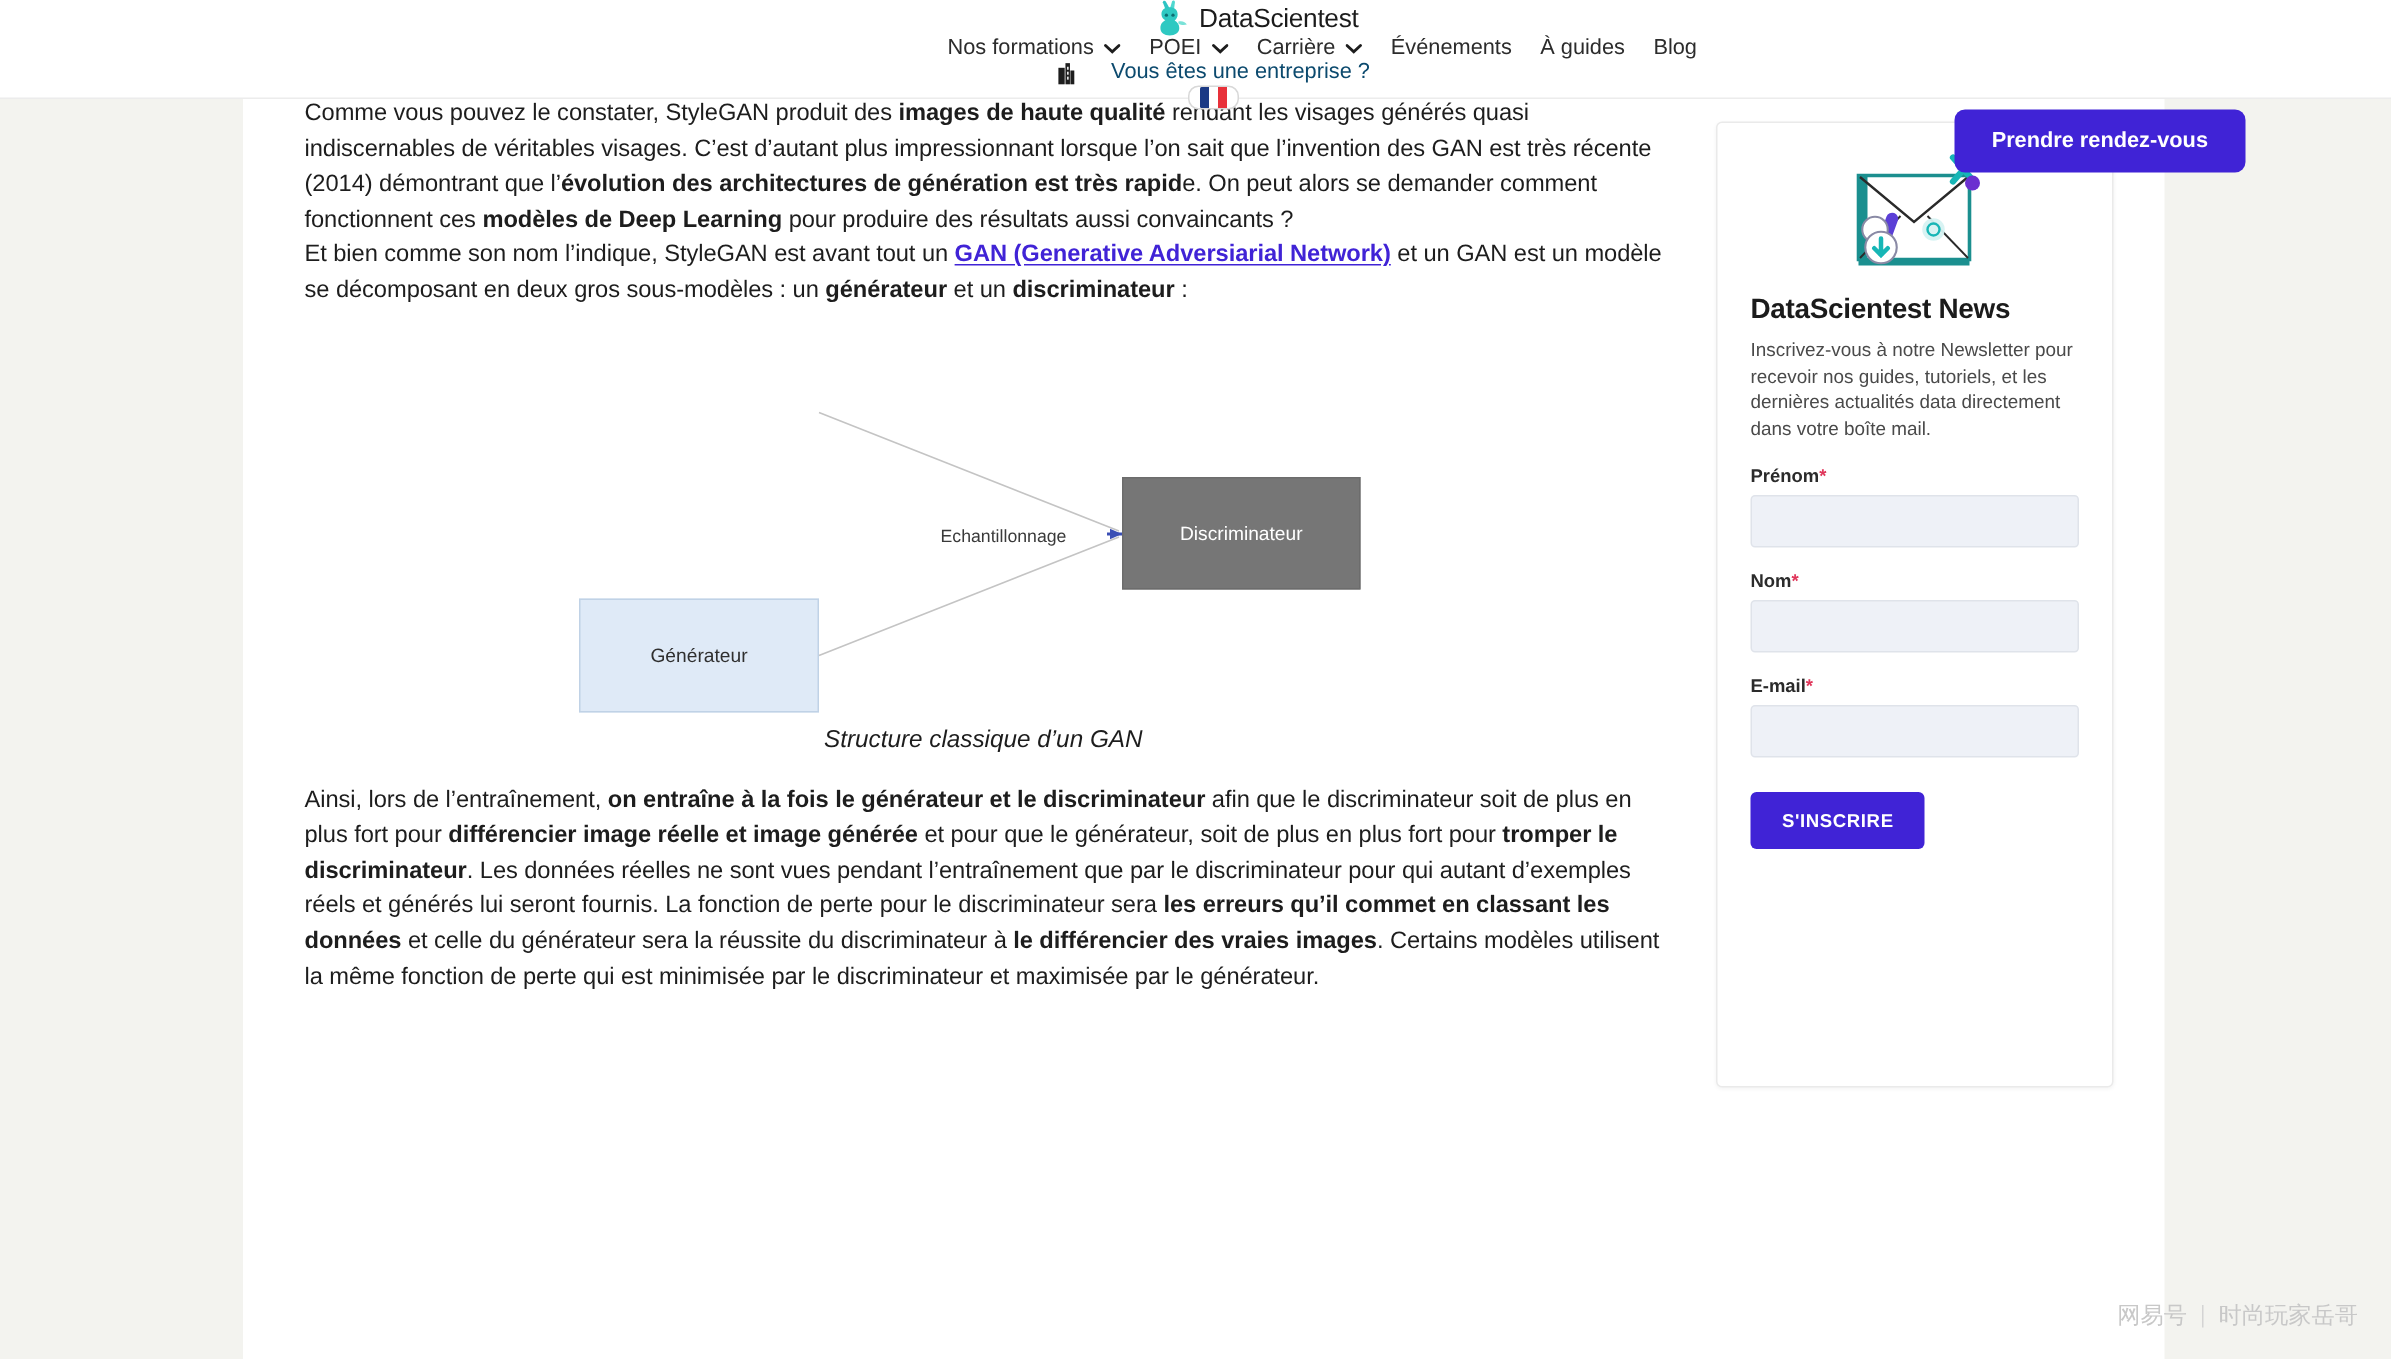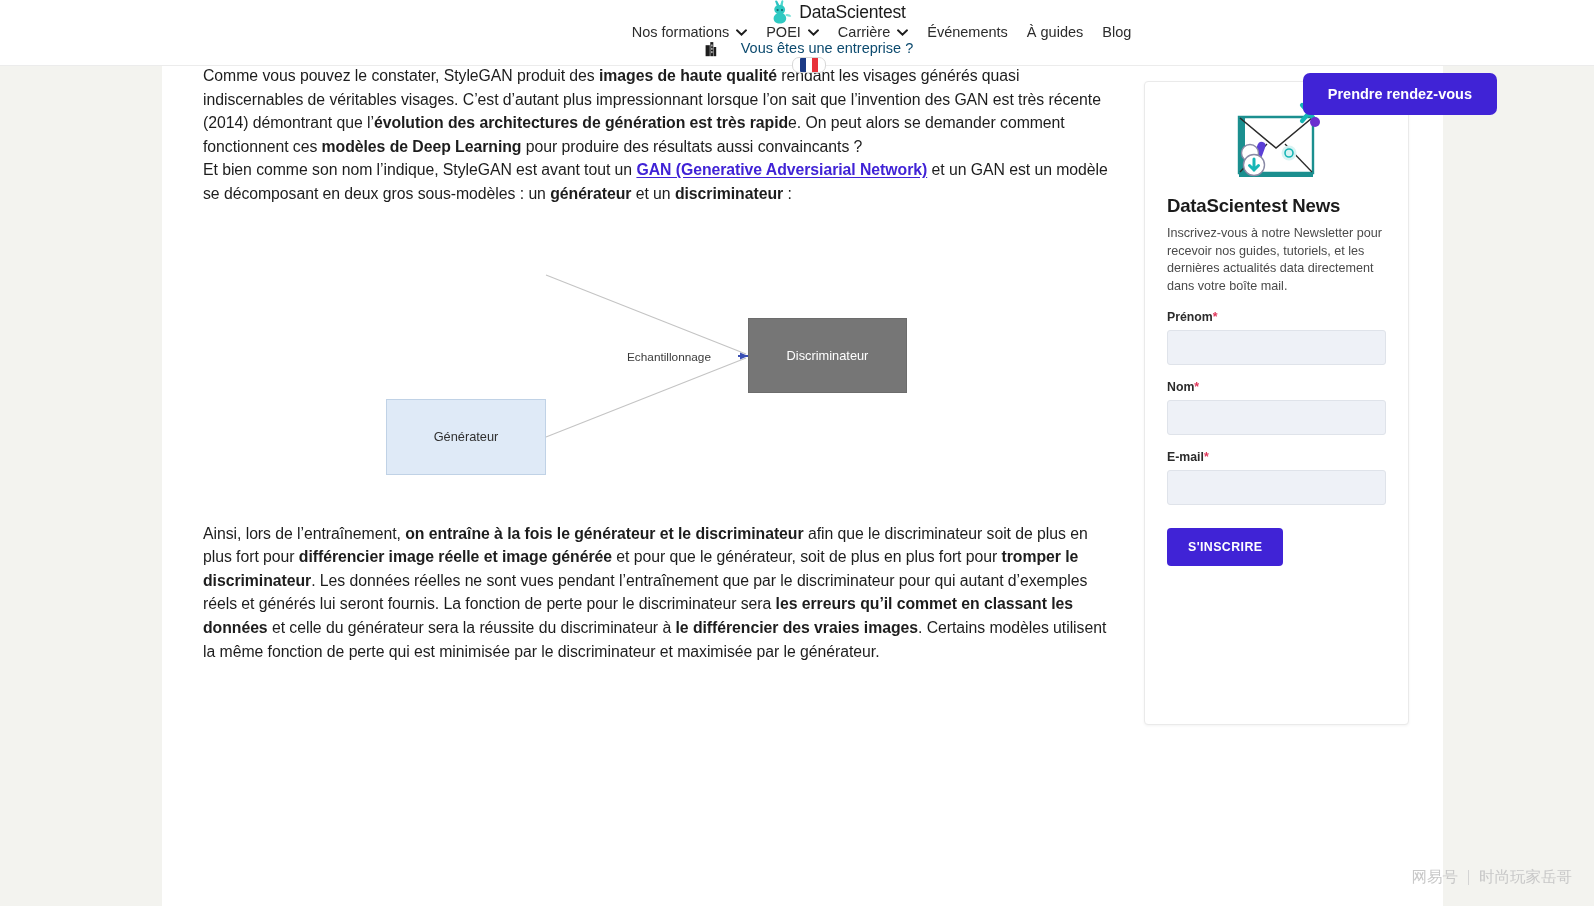--- a/index.html
+++ b/index.html
@@ -317,20 +317,21 @@
 
           <div class="dbox gen">
             <span>Générateur</span>
           </div>
           <div class="dbox disc">
             <span>Discriminateur</span>
           </div>
 
           <div class="edge-label">Echantillonnage</div>
         </div>
+        <div class="caption">Structure classique d’un GAN</div>
       </div>
 
 
       <p class="body after" id="p3"><span>Ainsi, lors de l’entraînement, </span><b>on entraîne à la fois le générateur et le discriminateur</b><span> afin que le discriminateur soit de plus en plus fort pour </span><b>différencier image réelle et image générée</b><span> et pour que le générateur, soit de plus en plus fort pour </span><b>tromper le discriminateur</b><span>. Les données réelles ne sont vues pendant l’entraînement que par le discriminateur pour qui autant d’exemples réels et générés lui seront fournis. La fonction de perte pour le discriminateur sera </span><b>les erreurs qu’il commet en classant les données</b><span> et celle du générateur sera la réussite du discriminateur à </span><b>le différencier des vraies images</b><span>. Certains modèles utilisent la même fonction de perte qui est minimisée par le discriminateur et maximisée par le générateur.</span></p>
     </div>
 
     <aside class="sidebar">
 
       <span>
         <svg class="news-icon" width="112" height="82" viewBox="0 0 112 82">

